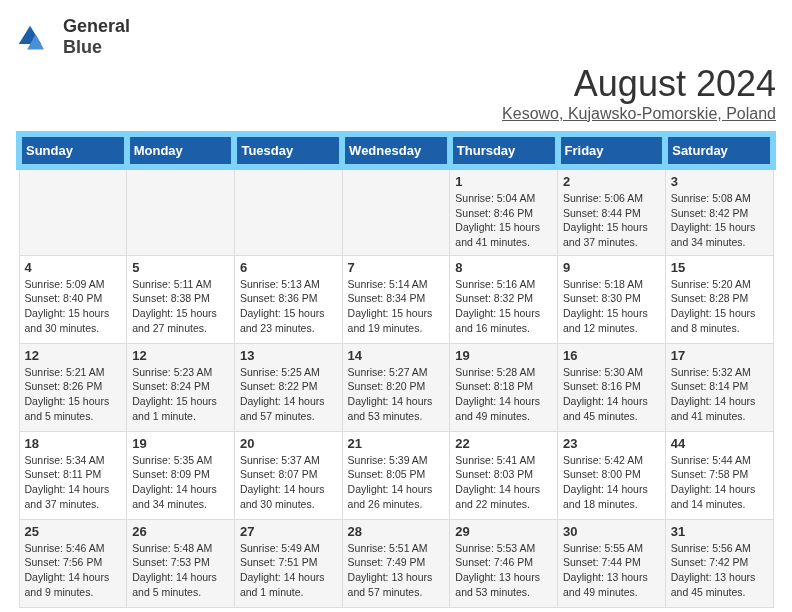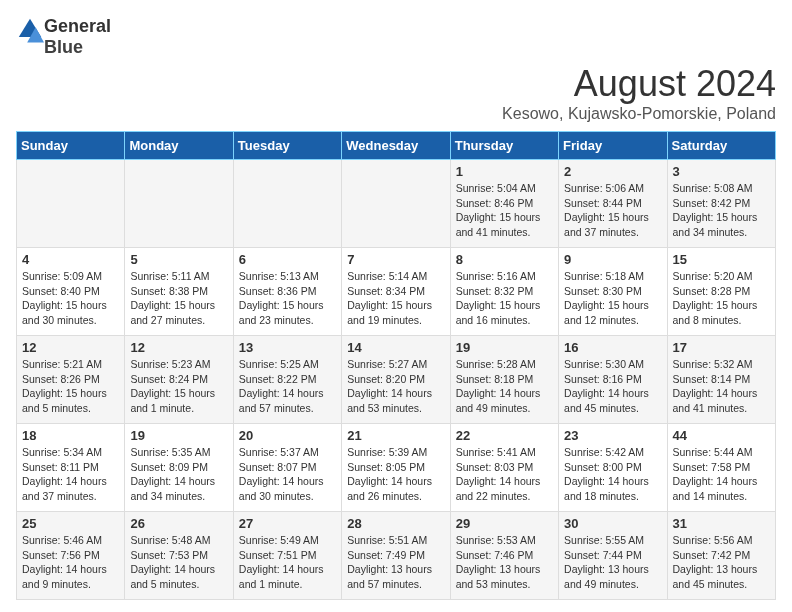--- a/index.html
+++ b/index.html
@@ -11,21 +11,22 @@
       padding: 16px;
     }
     .header {
       display: flex;
       justify-content: space-between;
       align-items: flex-start;
       margin-bottom: 8px;
     }
     .logo {
       display: flex;
-      gap: 0;
+      align-items: center;
+      gap: 19px;
     }
     .logo-text-general {
       font-size: 18px;
       font-weight: bold;
       color: #333;
     }
     .logo-text-blue {
       font-size: 18px;
       font-weight: bold;
       color: #404040;
@@ -39,35 +40,36 @@
       margin-top: 47px;
     }
     .month-title {
       font-size: 36px;
       font-weight: normal;
       color: #333;
     }
     .location-title {
       font-size: 16px;
       color: #555;
+      text-decoration: underline;
     }
     table {
       width: 100%;
       border-collapse: collapse;
     }
     thead tr {
       background-color: #1a5fa8;
     }
     thead th {
       color: #fff;
       font-size: 13px;
       font-weight: bold;
       padding: 6px 4px;
       text-align: left;
-      border: 1px solid #7dd3fc;
+      border: 6px solid #7dd3fc;
     }
     tbody tr {
       vertical-align: top;
     }
     tbody td {
       border: 1px solid #ddd;
       padding: 4px 5px;
       font-size: 11px;
       color: #333;
       height: 88px;

